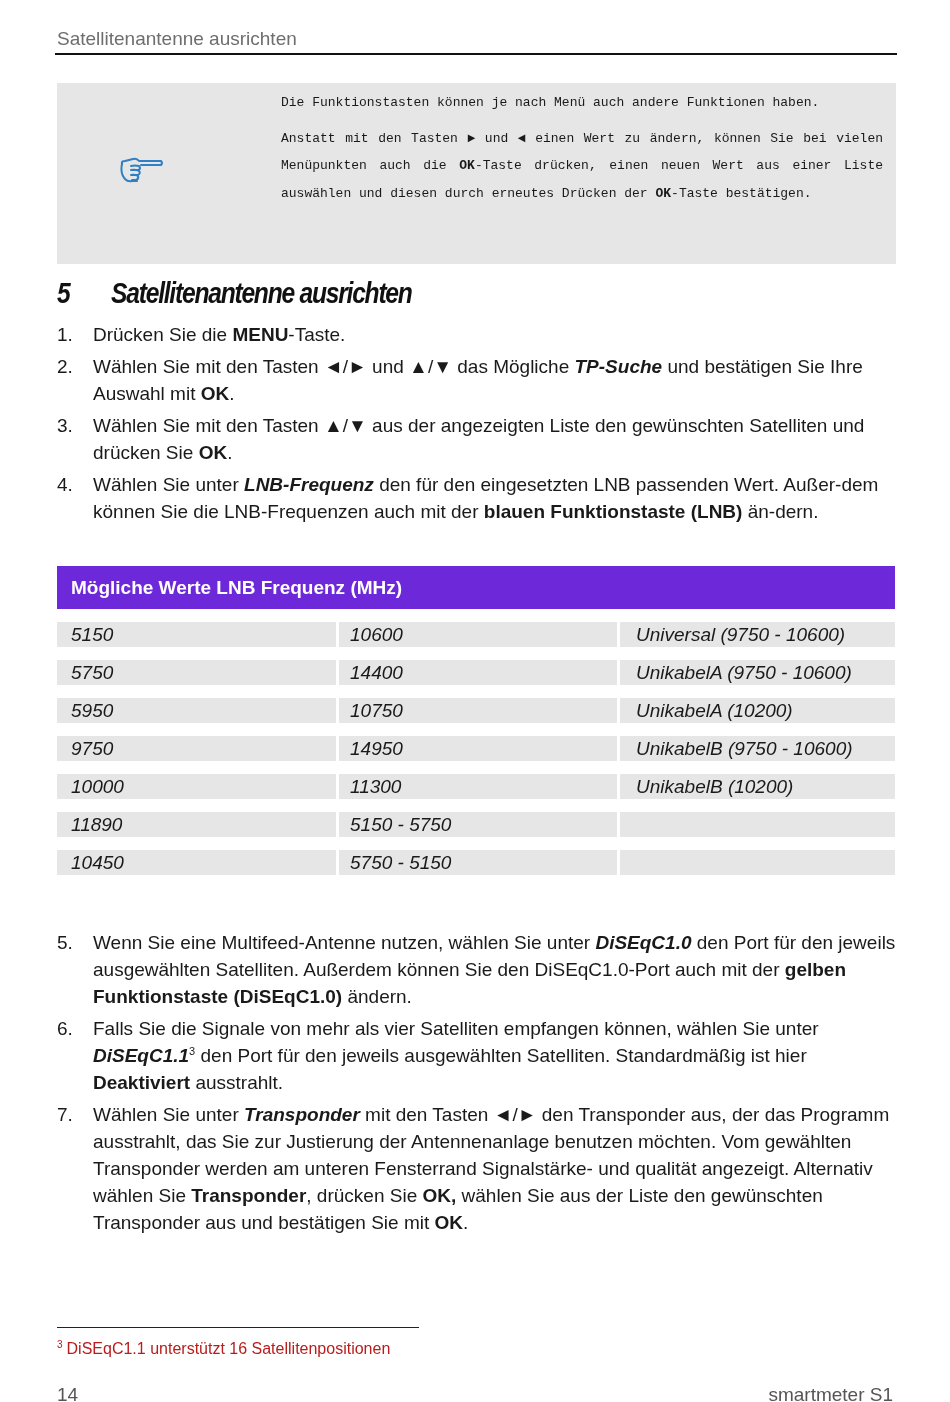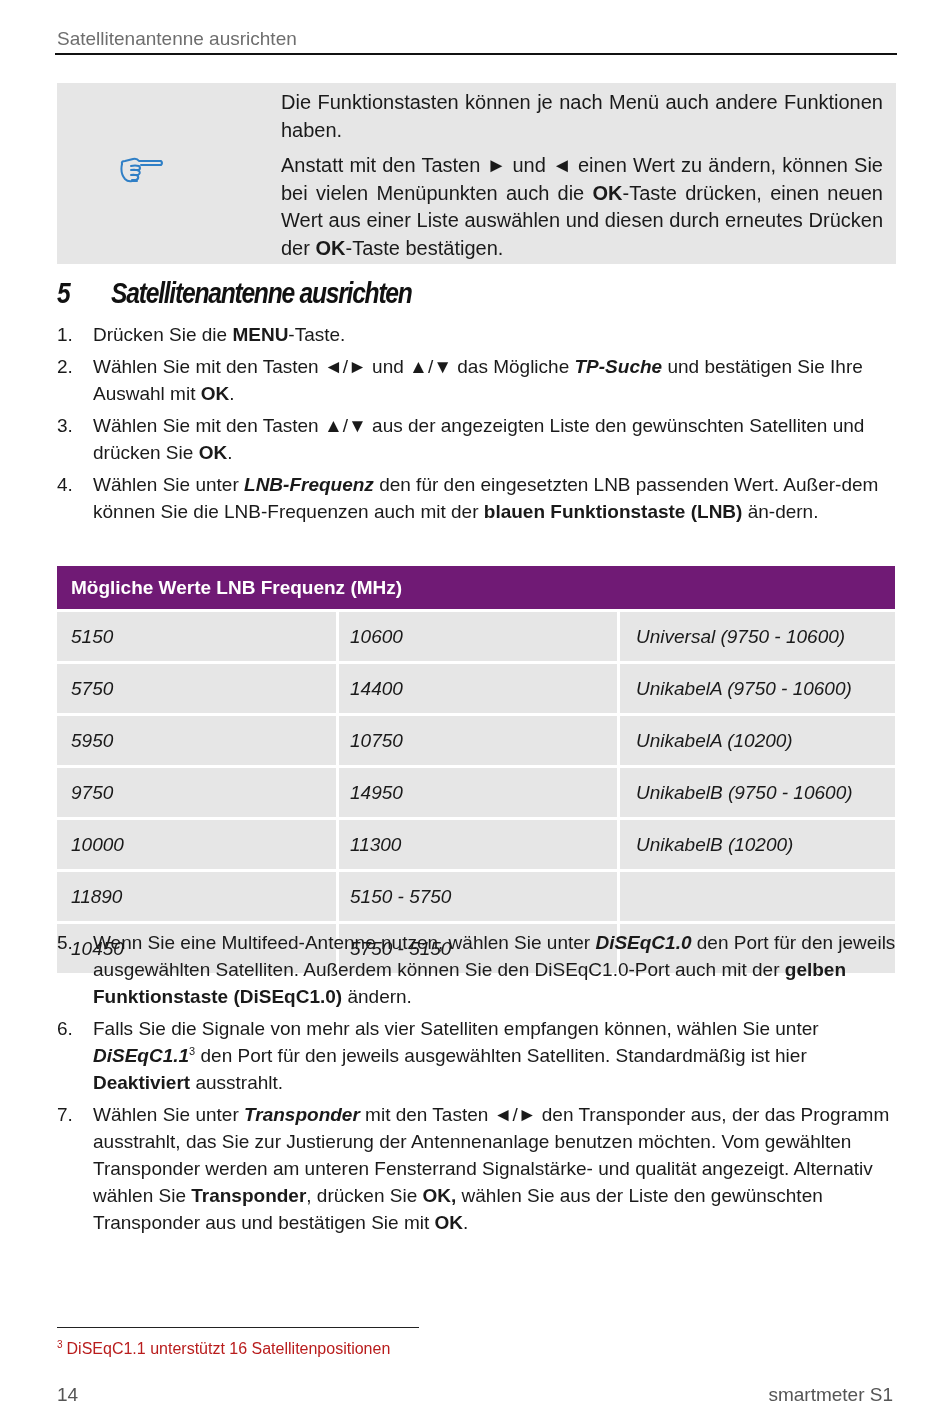--- a/index.html
+++ b/index.html
@@ -3,37 +3,37 @@
 <meta charset="utf-8">
 <style>
   html, body { margin: 0; padding: 0; background: #ffffff; }
   body { width: 950px; height: 1402px; position: relative; overflow: hidden;
          font-family: "Liberation Sans", sans-serif; color: #111; }
   .running-header { position: absolute; left: 57px; top: 28px; font-size: 19px; color: #6e6e6e; }
   .header-rule { position: absolute; left: 55px; top: 53px; width: 842px; height: 2px; background: #111; }
 
   .note-box { position: absolute; left: 57px; top: 83px; width: 839px; height: 181px; background: #e6e6e6; }
   .note-icon { position: absolute; left: 62px; top: 72px; width: 46px; height: 30px; }
-  .note-text { position: absolute; left: 224px; top: 6px; width: 602px; font-size: 20px; line-height: 27.5px; color: #1a1a1a; text-align: justify; }
+  .note-text { position: absolute; left: 224px; top: 6px; width: 602px; font-size: 13px; line-height: 27.5px; color: #1a1a1a; text-align: justify; font-family: Liberation Mono, monospace; }
   .note-text p { margin: 0 0 8px 0; }
 
   .section-title { position: absolute; left: 57px; top: 276px; font-size: 30px; font-weight: bold; font-style: italic;
                    letter-spacing: -1.5px; transform: scaleX(0.82); transform-origin: left top; white-space: nowrap; }
   .section-title .num { display: inline-block; width: 66px; }
 
   .steps { position: absolute; left: 57px; width: 840px; font-size: 19px; line-height: 27px; color: #1a1a1a; }
   .step { position: relative; padding-left: 36px; margin-bottom: 5px; }
   .step .n { position: absolute; left: 0; top: 0; }
   .step b { font-weight: bold; }
   .step i b, .step b i { font-weight: bold; font-style: italic; }
   sup { font-size: 11px; vertical-align: super; line-height: 0; }
 
   .lnb-table { position: absolute; left: 57px; top: 566px; width: 838px; border-collapse: separate; border-spacing: 0; }
-  .lnb-table .th { background: #701a75; color: #ffffff; font-weight: bold; font-size: 19px; height: 43px; padding: 0 14px; display: flex; align-items: center; }
-  .lnb-row { display: flex; height: 49px; margin-top: 3px; }
+  .lnb-table .th { background: #6d28d9; color: #ffffff; font-weight: bold; font-size: 19px; height: 43px; padding: 0 14px; display: flex; align-items: center; }
+  .lnb-row { display: flex; height: 25px; margin-top: 13px; }
   .lnb-cell { background: #e6e6e6; font-style: italic; font-size: 19px; color: #1a1a1a; display: flex; align-items: center; padding-left: 14px; box-sizing: border-box; }
   .c1 { width: 279px; }
   .c2 { width: 278px; margin-left: 3px; padding-left: 11px; }
   .c3 { width: 275px; margin-left: 3px; padding-left: 16px; }
 
   .fn-rule { position: absolute; left: 57px; top: 1327px; width: 362px; height: 1px; background: #222; }
   .footnote { position: absolute; left: 57px; top: 1340px; font-size: 16px; color: #b91c1c; }
   .footnote sup { font-size: 10px; margin-right: 4px; }
   .page-number { position: absolute; left: 57px; top: 1384px; font-size: 19px; color: #555; }
   .product-name { position: absolute; right: 57px; top: 1384px; font-size: 19px; color: #555; }

